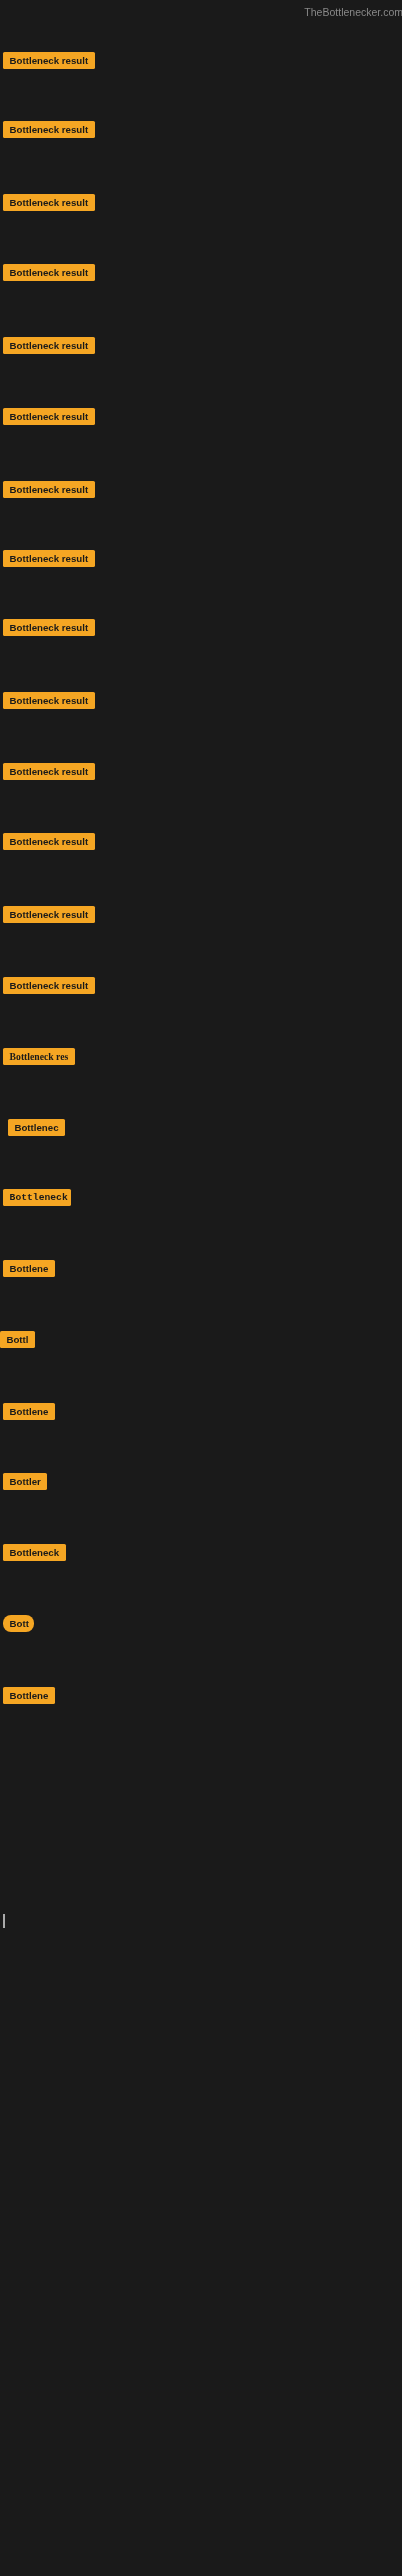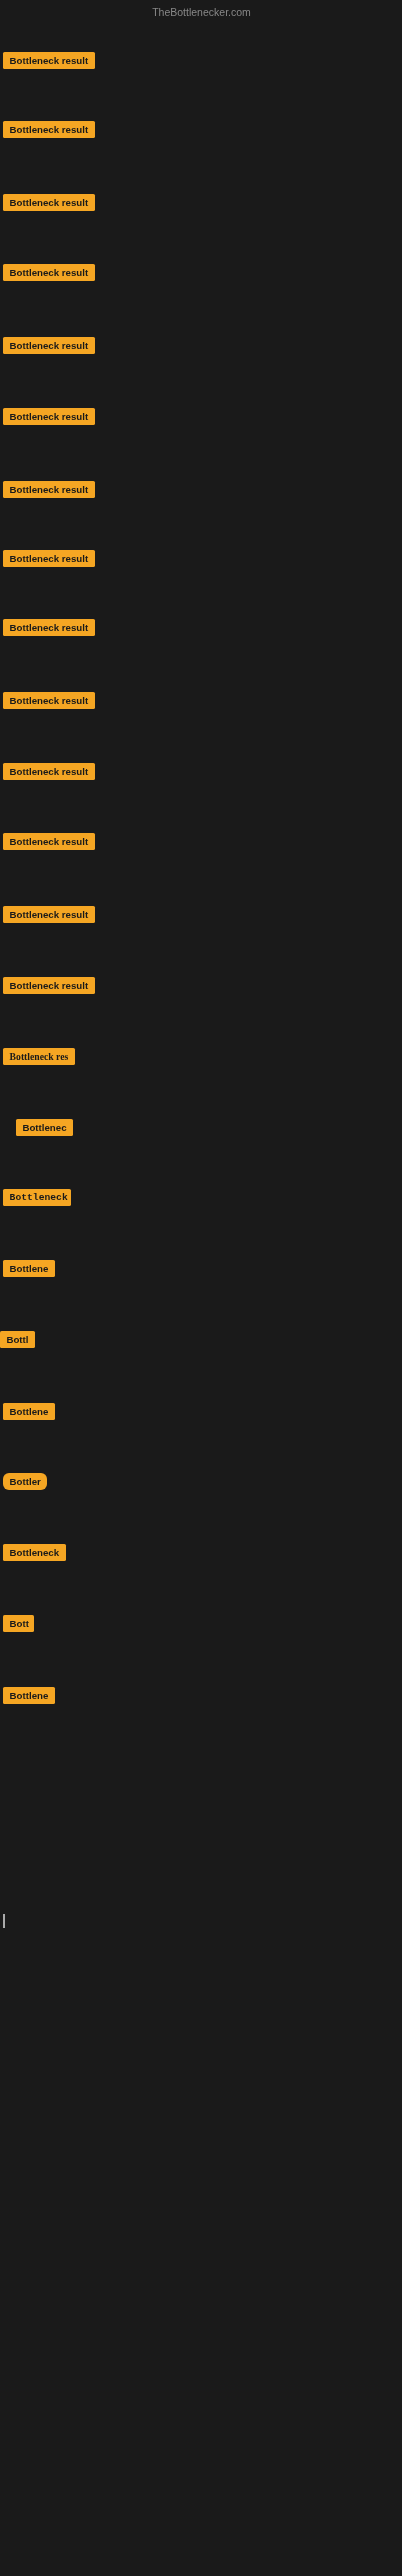--- a/index.html
+++ b/index.html
@@ -10,21 +10,21 @@
 
     body {
       background-color: #1a1a1a;
       width: 403px;
       min-height: 2576px;
       font-family: Arial, sans-serif;
       position: relative;
     }
 
     .site-header {
-      text-align: center;
+      text-align: right;
       padding: 6.4px 0 3.2px 0;
       color: #888;
       font-size: 10.5px;
     }
 
     .bottleneck-badge {
       background-color: #f5a623;
       color: #1a1a1a;
       font-size: 9.7px;
       font-weight: bold;
@@ -59,27 +59,27 @@
     <div style="position: absolute; top: 386px; left: 3.2px;"><span class="bottleneck-badge" style="max-width: 105px;">Bottleneck result</span></div>
     <div style="position: absolute; top: 459px; left: 3.2px;"><span class="bottleneck-badge" style="max-width: 105px;">Bottleneck result</span></div>
     <div style="position: absolute; top: 528px; left: 3.2px;"><span class="bottleneck-badge" style="max-width: 105px;">Bottleneck result</span></div>
     <div style="position: absolute; top: 597px; left: 3.2px;"><span class="bottleneck-badge" style="max-width: 105px;">Bottleneck result</span></div>
     <div style="position: absolute; top: 670px; left: 3.2px;"><span class="bottleneck-badge" style="max-width: 105px;">Bottleneck result</span></div>
     <div style="position: absolute; top: 741px; left: 3.2px;"><span class="bottleneck-badge" style="max-width: 105px;">Bottleneck result</span></div>
     <div style="position: absolute; top: 811px; left: 3.2px;"><span class="bottleneck-badge" style="max-width: 105px;">Bottleneck result</span></div>
     <div style="position: absolute; top: 884px; left: 3.2px;"><span class="bottleneck-badge" style="max-width: 105px;">Bottleneck result</span></div>
     <div style="position: absolute; top: 955px; left: 3.2px;"><span class="bottleneck-badge" style="max-width: 105px;">Bottleneck result</span></div>
     <div style="position: absolute; top: 1026px; left: 3.2px; font-family: Liberation Serif, serif;"><span class="bottleneck-badge" style="max-width: 89px;">Bottleneck res</span></div>
-    <div style="position: absolute; top: 1097px; left: 16px;"><span class="bottleneck-badge" style="max-width: 58px;">Bottlenec</span></div>
+    <div style="position: absolute; top: 1097px; left: 8px;"><span class="bottleneck-badge" style="max-width: 58px;">Bottlenec</span></div>
     <div style="position: absolute; top: 1167px; left: 3.2px;"><span class="bottleneck-badge" style="max-width: 68px; font-family: Liberation Mono, monospace;">Bottleneck r</span></div>
     <div style="position: absolute; top: 1238px; left: 3.2px;"><span class="bottleneck-badge" style="max-width: 52px;">Bottlene</span></div>
     <div style="position: absolute; top: 1309px; left: 0;"><span class="bottleneck-badge" style="max-width: 35px;">Bottl</span></div>
     <div style="position: absolute; top: 1381px; left: 3.2px;"><span class="bottleneck-badge" style="max-width: 52px;">Bottlene</span></div>
-    <div style="position: absolute; top: 1451px; left: 3.2px;"><span class="bottleneck-badge" style="max-width: 44px; border-radius: 6px;">Bottler</span></div>
+    <div style="position: absolute; top: 1451px; left: 3.2px;"><span class="bottleneck-badge" style="max-width: 44px;">Bottler</span></div>
     <div style="position: absolute; top: 1522px; left: 3.2px;"><span class="bottleneck-badge" style="max-width: 63px;">Bottleneck</span></div>
-    <div style="position: absolute; top: 1593px; left: 3.2px;"><span class="bottleneck-badge" style="max-width: 31px;">Bott</span></div>
+    <div style="position: absolute; top: 1593px; left: 3.2px;"><span class="bottleneck-badge" style="max-width: 31px; border-radius: 8px;">Bott</span></div>
     <div style="position: absolute; top: 1665px; left: 3.2px;"><span class="bottleneck-badge" style="max-width: 52px;">Bottlene</span></div>
   </div>
 
 <div id="cursor-container" style="position: relative; height: 242px;">
 <div class="cursor-line" style="position: absolute; top: 40px; left: 3.2px;"></div>
   </div>
 
 
 </body></html>

